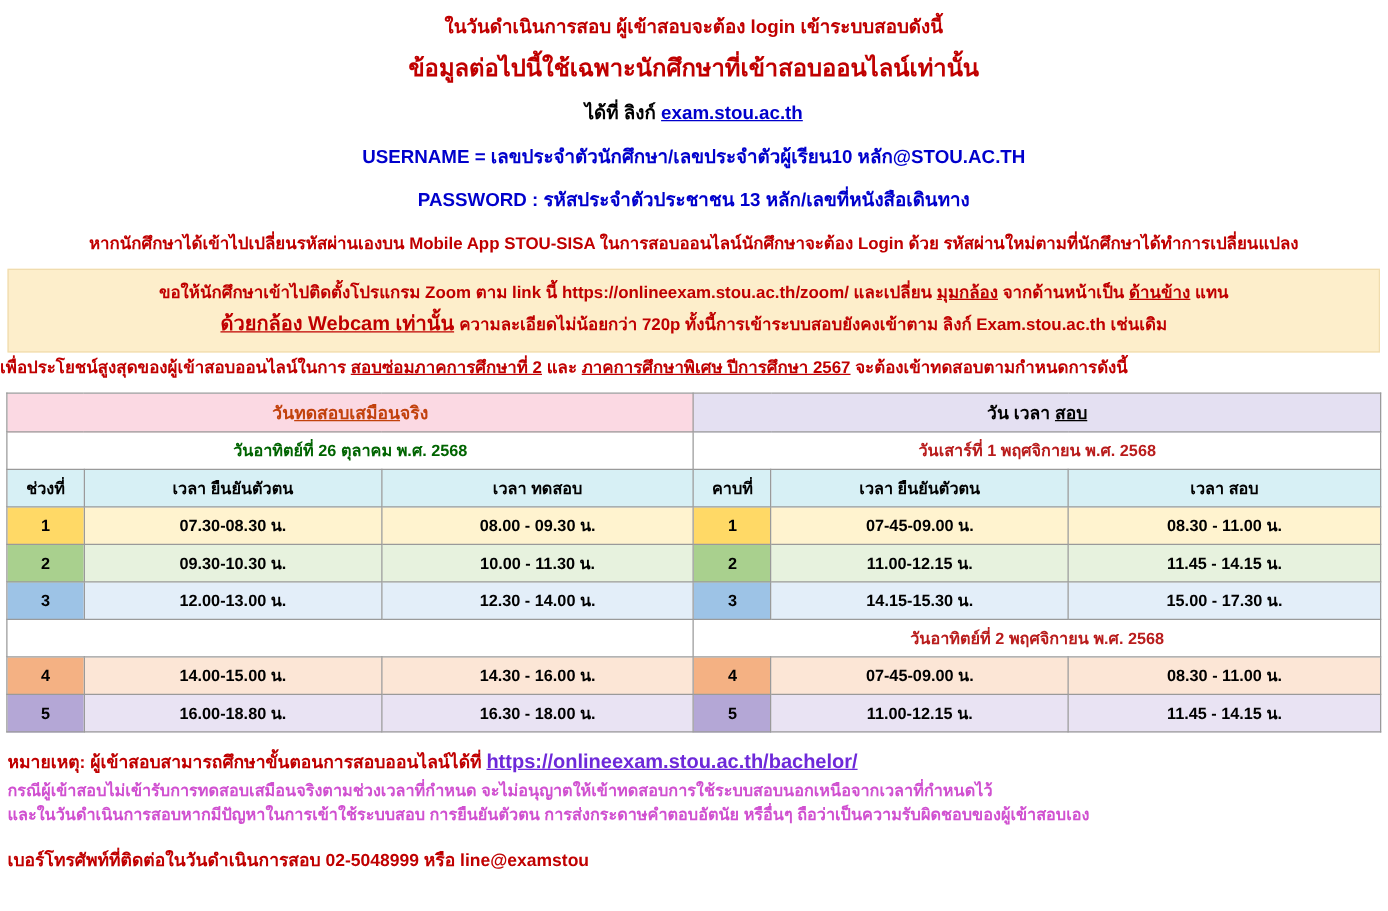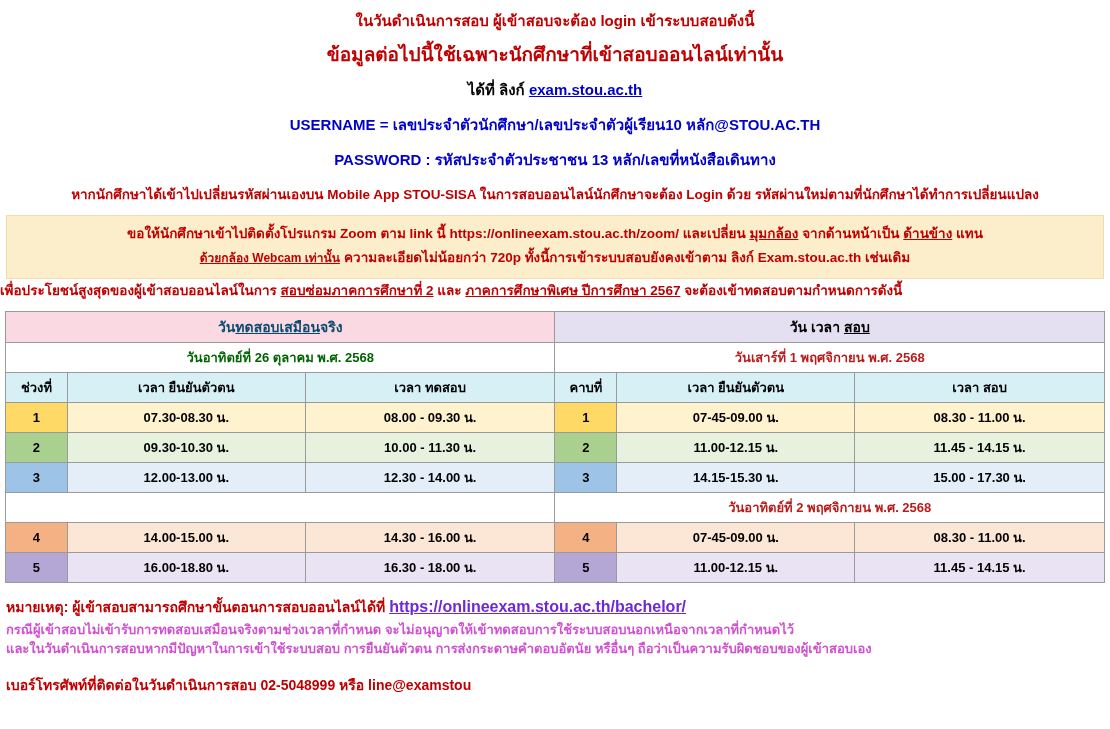--- a/index.html
+++ b/index.html
@@ -25,40 +25,40 @@
   .zoombox{
     margin:10px 6px 0 6px;
     background:#fdeecb;
     border:1px solid #f0dcae;
     padding:8px 10px 10px 10px;
     text-align:center;
   }
   .zoombox .z1{color:#c00000;font-size:13.5px;font-weight:bold;line-height:1.5;}
   .zoombox .z1 .u{text-decoration:underline;}
   .zoombox .z2{color:#c00000;font-size:15px;font-weight:bold;margin-top:2px;}
-  .zoombox .z2 .big{font-size:12px;text-decoration:underline;}
+  .zoombox .z2 .big{font-size:16px;text-decoration:underline;}
   .zoombox .z2 .norm{font-size:13.5px;font-weight:bold;text-decoration:none;}
 
   .l-benefit{color:#c00000;font-size:13.5px;font-weight:bold;text-align:left;}
   .l-benefit .u{text-decoration:underline;}
 
   table.sched{
     border-collapse:collapse;
     width:1100px;
     margin:10px 5px 0 5px;
     font-size:13px;
   }
   table.sched td{
     border:1px solid #9a9a9a;
     text-align:center;
     padding:4px 2px;
     font-weight:bold;
     height:20px;
   }
-  .hdr-left{background:#fbd9e3;color:#0c4a6e;font-size:14px;}
+  .hdr-left{background:#fbd9e3;color:#c2410c;font-size:14px;}
   .hdr-right{background:#e4e0f2;color:#000;font-size:14px;}
   .date-left{color:#006400;font-weight:bold;}
   .date-right{color:#b91c1c;font-weight:bold;}
   .col-hdr{background:#d7f0f5;font-weight:bold;}
   .c1{background:#ffd966;}
   .c2{background:#a9d08e;}
   .c3{background:#9dc3e6;}
   .c4{background:#f4b183;}
   .c5{background:#b4a7d6;}
   .tint-y{background:#fff3cf;}

